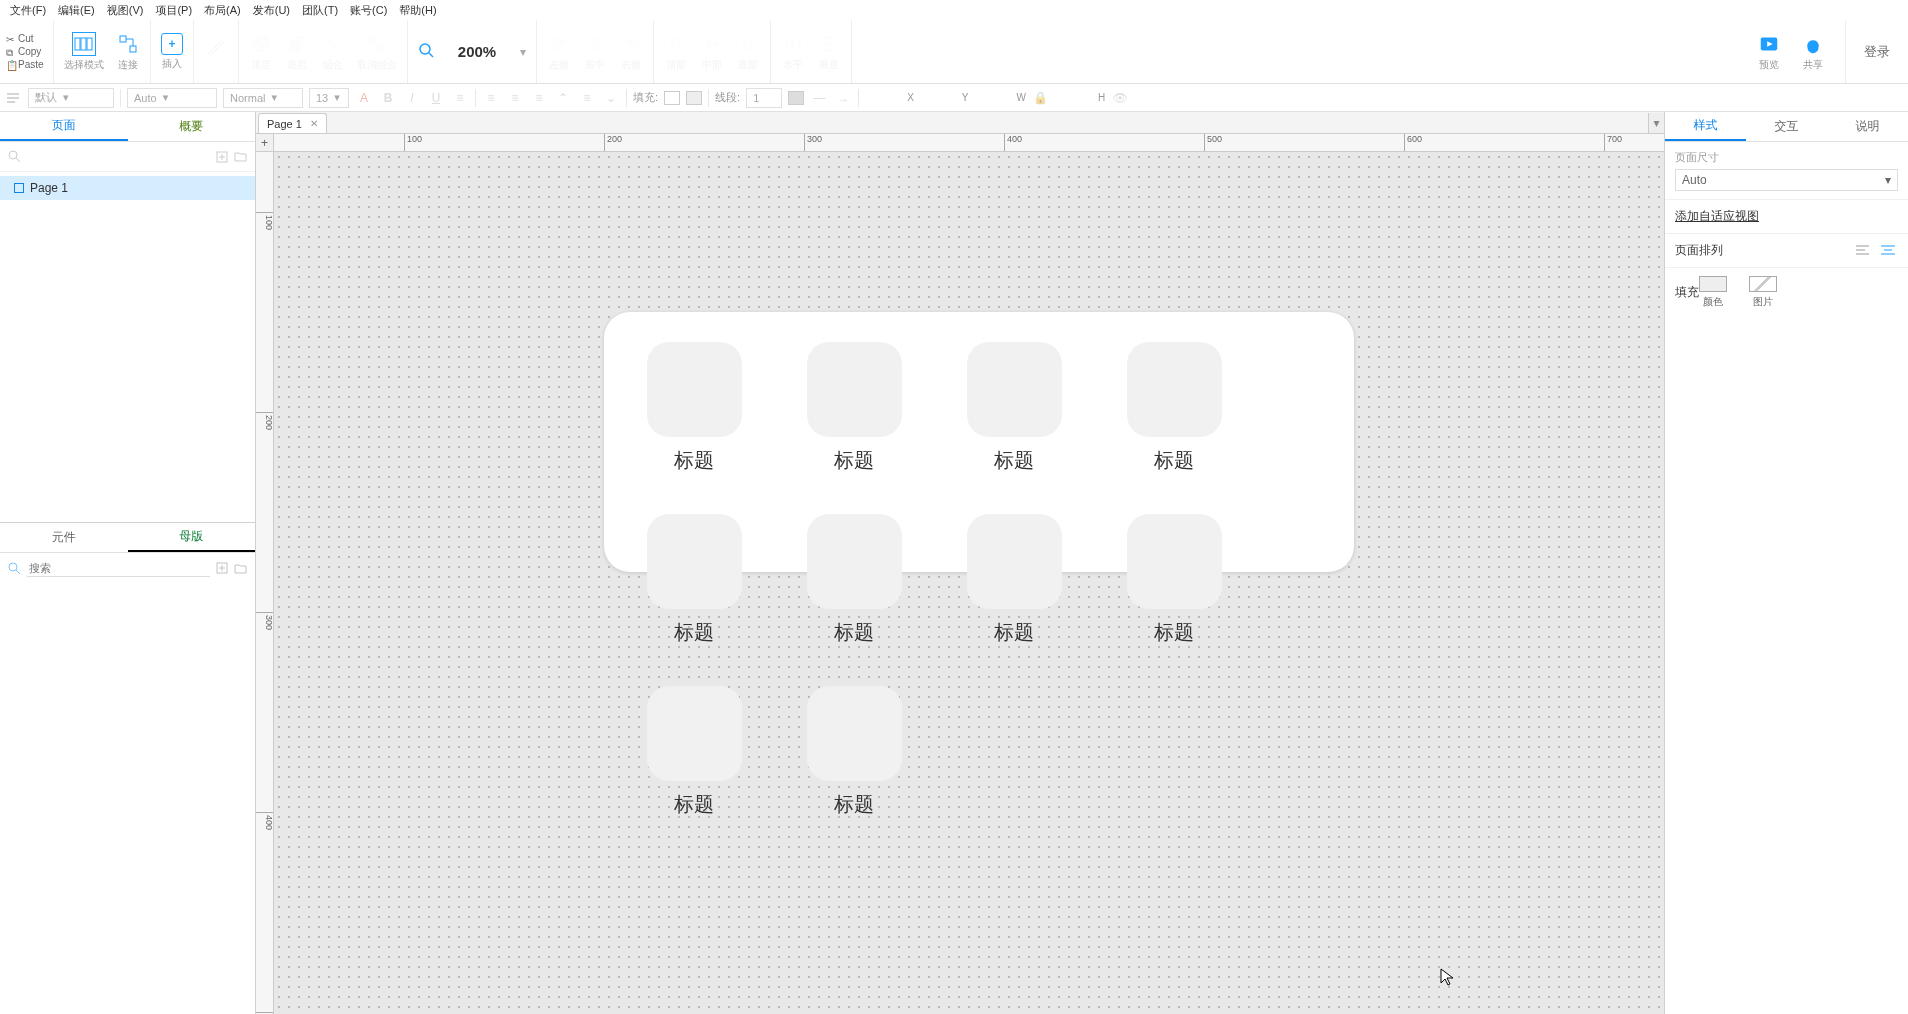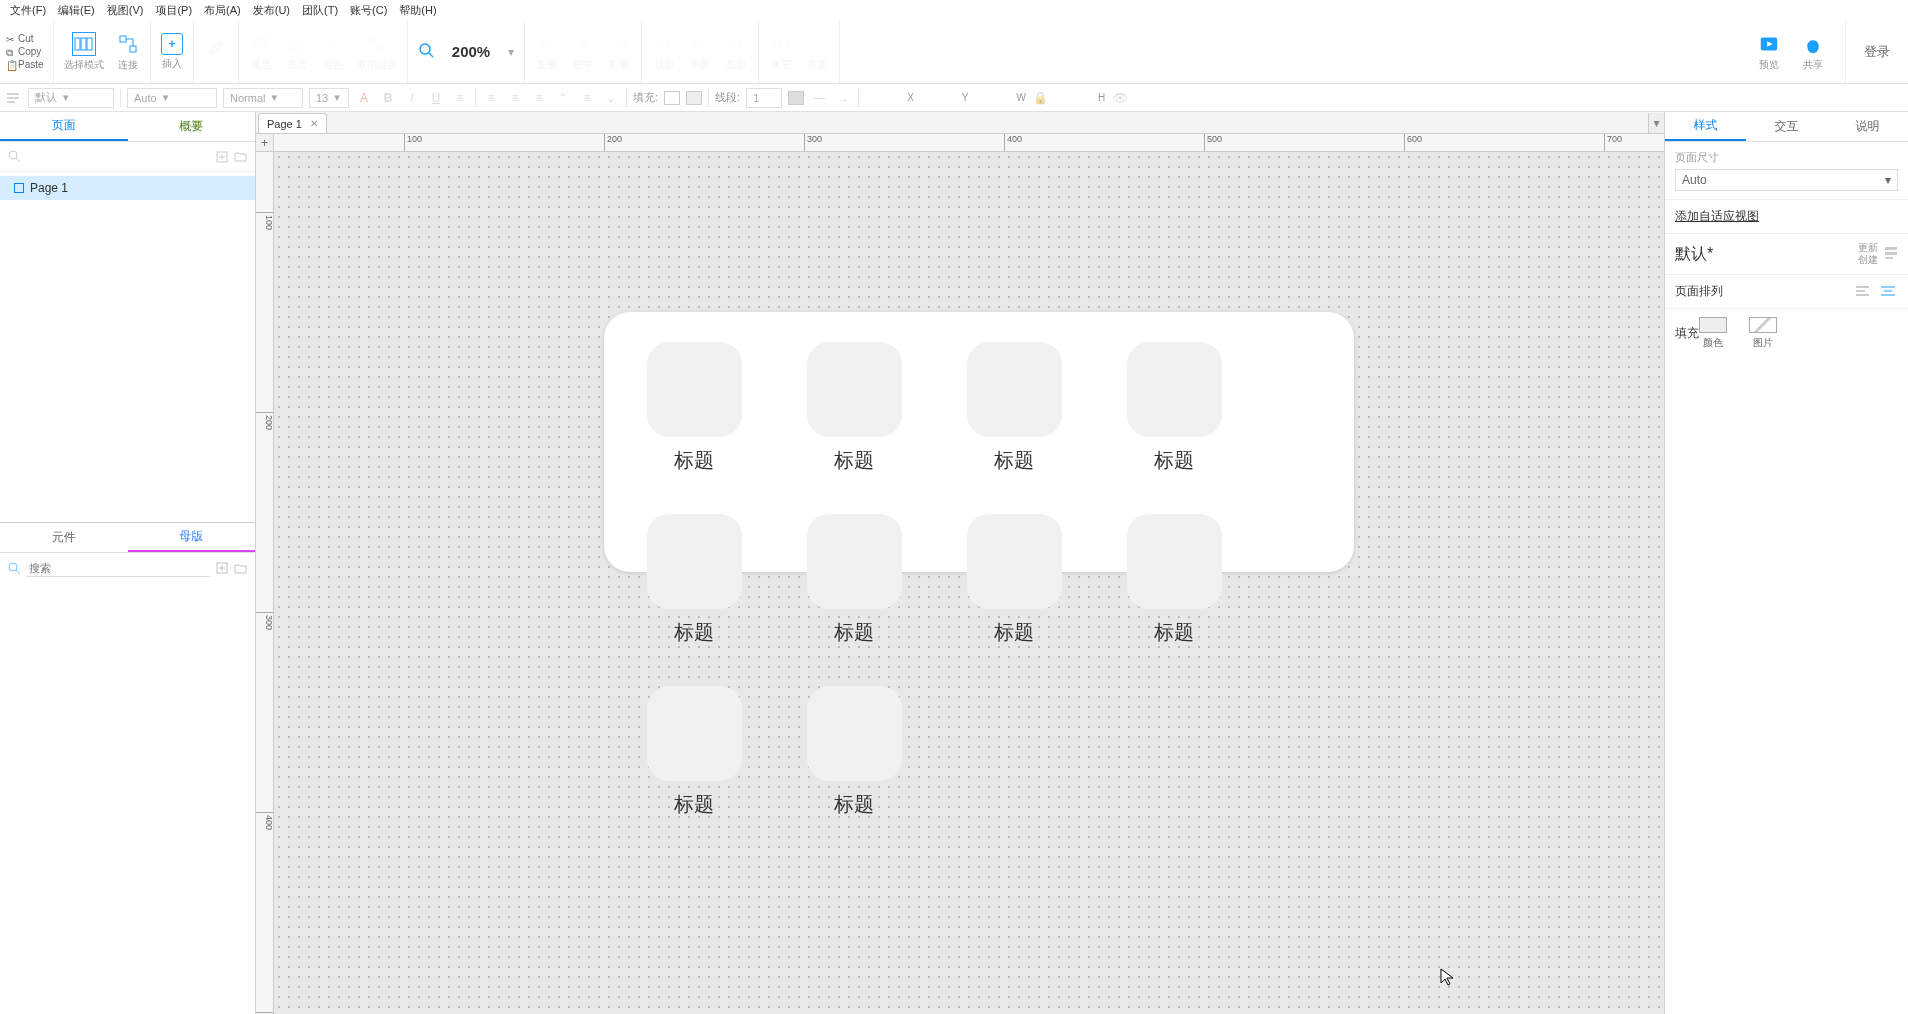--- a/index.html
+++ b/index.html
@@ -16,21 +16,21 @@
 .clipbox .ico { width: 9px; height: 9px; display: inline-block; }
 
 .rgroup { display: flex; flex-direction: column; align-items: center; justify-content: center; padding: 0 10px; border-right: 1px solid #eee; }
 .rgroup .icons { display: flex; gap: 12px; align-items: center; height: 36px; }
 .rgroup .lbl { font-size: 10px; color: #999; }
 .dim .icons svg, .dim .icons span { opacity: .35; }
 .ico24 { width: 24px; height: 24px; display: inline-flex; align-items: center; justify-content: center; }
 .sublbl { font-size: 10px; color: #999; margin-top: 2px; }
 .vstack { display: flex; flex-direction: column; align-items: center; }
 
-.zoom { display:flex; align-items:center; gap:12px; padding:0 10px; border-right:1px solid #eee;}
+.zoom { display:flex; align-items:center; gap:18px; padding:0 10px; border-right:1px solid #eee;}
 .zoom input { width: 50px; border: none; font-size: 15px; font-weight: 600; color: #333; text-align: center; }
 .zoom .mag { color:#1e9fff; }
 
 .right-actions { margin-left: auto; display: flex; align-items: center; gap: 20px; padding-right: 18px; }
 .right-actions .vstack span.ico24 svg { width:22px; height:22px; }
 .login { font-size: 13px; color: #666; border-left:1px solid #eee; padding-left:18px; height:100%; display:flex; align-items:center;}
 
 
 .fmtbar { height: 28px; display: flex; align-items: center; border-bottom: 1px solid #e0e0e0; padding: 0 4px; gap: 6px; color:#aaa; }
 .fmtbar .sep { width:1px; height:18px; background:#e8e8e8; }
@@ -55,21 +55,21 @@
 .searchrow svg { opacity:.5; }
 .pagetree { flex:0 0 auto; height: 350px; padding:4px 0; overflow:auto; }
 .pagetree .item { height:24px; display:flex; align-items:center; padding-left:14px; gap:6px; font-size:12px; }
 .pagetree .item.sel { background:#d4edff; }
 .pagetree .pg { width:10px; height:10px; border:1px solid #0b84ed; }
 
 .leftpanel .splith { height:1px; background:#d0d0d0; }
 
 .bottomtabs { display:flex; height:30px; border-bottom:1px solid #e0e0e0; }
 .bottomtabs div { flex:1; display:flex; align-items:center; justify-content:center; font-size:12px; color:#666; }
-.bottomtabs div.active { color:#3b82f6; border-bottom:2px solid #d946ef; }
+.bottomtabs div.active { color:#15803d; border-bottom:2px solid #000000; }
 .searchrow2 { height:30px; display:flex; align-items:center; padding:0 8px; gap:6px; }
 .searchrow2 input { flex:1; border:none; border-bottom:1px solid #ddd; font-size:11px; padding:2px; outline:none;}
 .searchrow2 svg { opacity:.6; }
 
 
 .canvaswrap { flex:1; display:flex; flex-direction:column; background:#fff; position:relative; }
 .pagetabs { height:22px; display:flex; align-items:flex-end; background:#f4f4f4; border-bottom:1px solid #ccc; padding-left:2px;}
 .pagetab { height:20px; background:#fff; border:1px solid #ccc; border-bottom:none; display:flex; align-items:center; padding:0 8px; font-size:11px; gap:8px; border-radius:3px 3px 0 0;}
 .pagetab .x { color:#999; font-size:10px; }
 .pagetabs .fill { flex:1; }
@@ -571,31 +571,20 @@
     <div class="rrow">
       <div class="lbl2">页面尺寸</div>
       <div class="sel2">
           <span>Auto</span>
           <span>▾</span>
         </div>
     </div>
     <div class="rrow">
       <span class="link">添加自适应视图</span>
     </div>
-    <div class="styleset">
-      <span class="name">默认*</span>
-      <span style="display:flex; gap:6px; align-items:center;">
-        <span class="act"><span>更新</span><br><span>创建</span></span>
-        <span style="opacity:.5;"><svg width="14" height="14">
-              <rect x="1" y="1" width="12" height="3" fill="#999"></rect>
-              <rect x="1" y="6" width="12" height="3" fill="#999"></rect>
-              <rect x="1" y="11" width="8" height="2" fill="#999"></rect>
-            </svg></span>
-      </span>
-    </div>
     <div class="alignrow">
       <span class="lbl2" style="margin:0;">页面排列</span>
       <span class="opts">
         <span>
             <svg width="16" height="12">
               <line x1="1" y1="2" x2="14" y2="2" stroke="#999"></line>
               <line x1="1" y1="6" x2="10" y2="6" stroke="#999"></line>
               <line x1="1" y1="10" x2="14" y2="10" stroke="#999"></line>
             </svg>
           </span>

